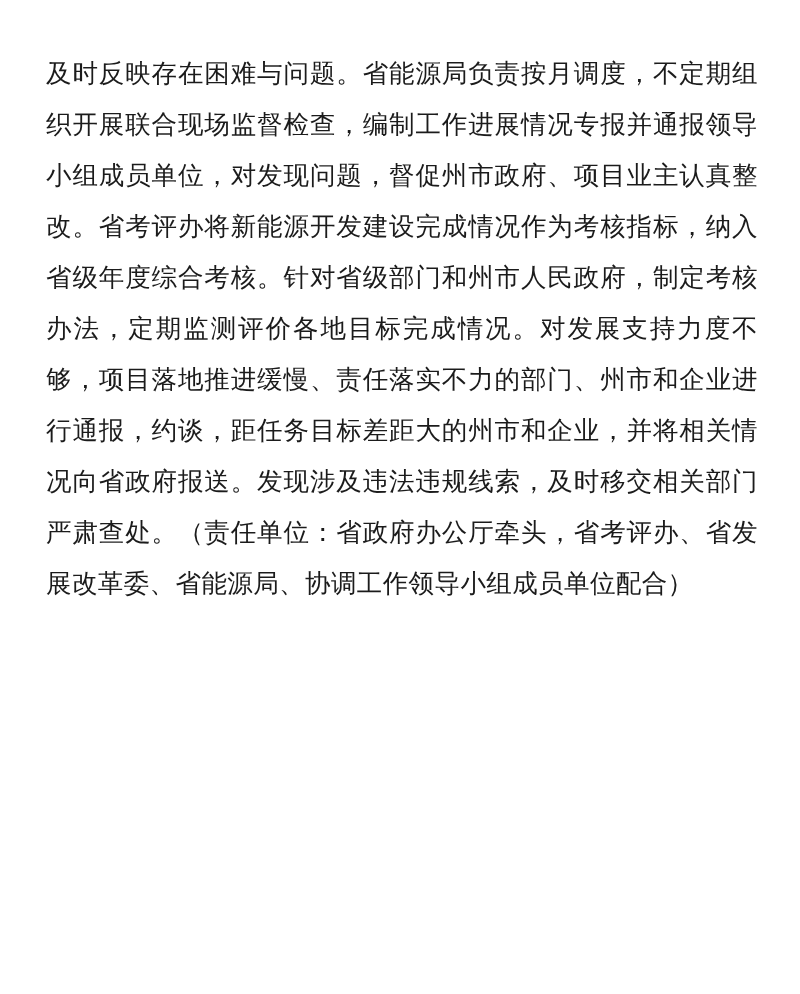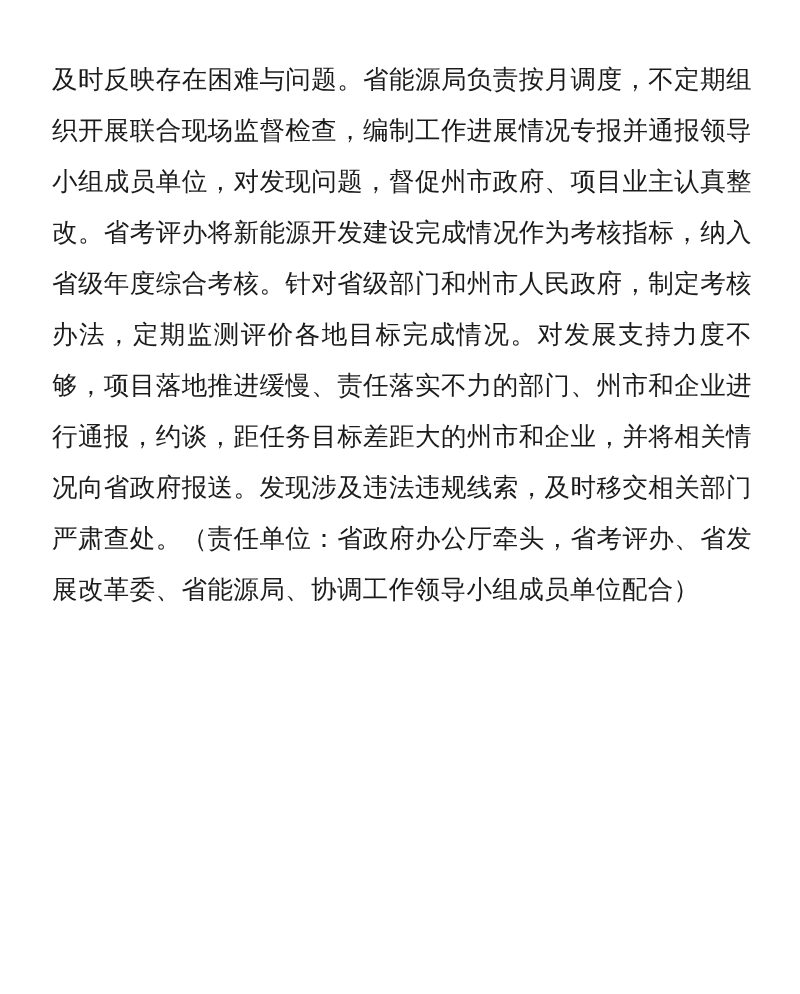--- a/index.html
+++ b/index.html
@@ -22,21 +22,21 @@
     width: 720px;
   }
   .para {
     font-family: "DejaVu Serif", "Liberation Serif", serif;
     font-size: 25.5px;
     line-height: 51px;
     color: #1b1b1b;
     text-align: justify;
     text-justify: inter-character;
     letter-spacing: 0.4px;
-    margin: 10px;
+    margin: 4px;
     text-indent: 0;
     white-space: normal;
   }
 </style>
 </head>
 <body>
 
 <div class="page">
   <div class="doc-body">
     <p class="para">及时反映存在困难与问题。省能源局负责按月调度，不定期组织开展联合现场监督检查，编制工作进展情况专报并通报领导小组成员单位，对发现问题，督促州市政府、项目业主认真整改。省考评办将新能源开发建设完成情况作为考核指标，纳入省级年度综合考核。针对省级部门和州市人民政府，制定考核办法，定期监测评价各地目标完成情况。对发展支持力度不够，项目落地推进缓慢、责任落实不力的部门、州市和企业进行通报，约谈，距任务目标差距大的州市和企业，并将相关情况向省政府报送。发现涉及违法违规线索，及时移交相关部门严肃查处。（责任单位：省政府办公厅牵头，省考评办、省发展改革委、省能源局、协调工作领导小组成员单位配合）</p>

